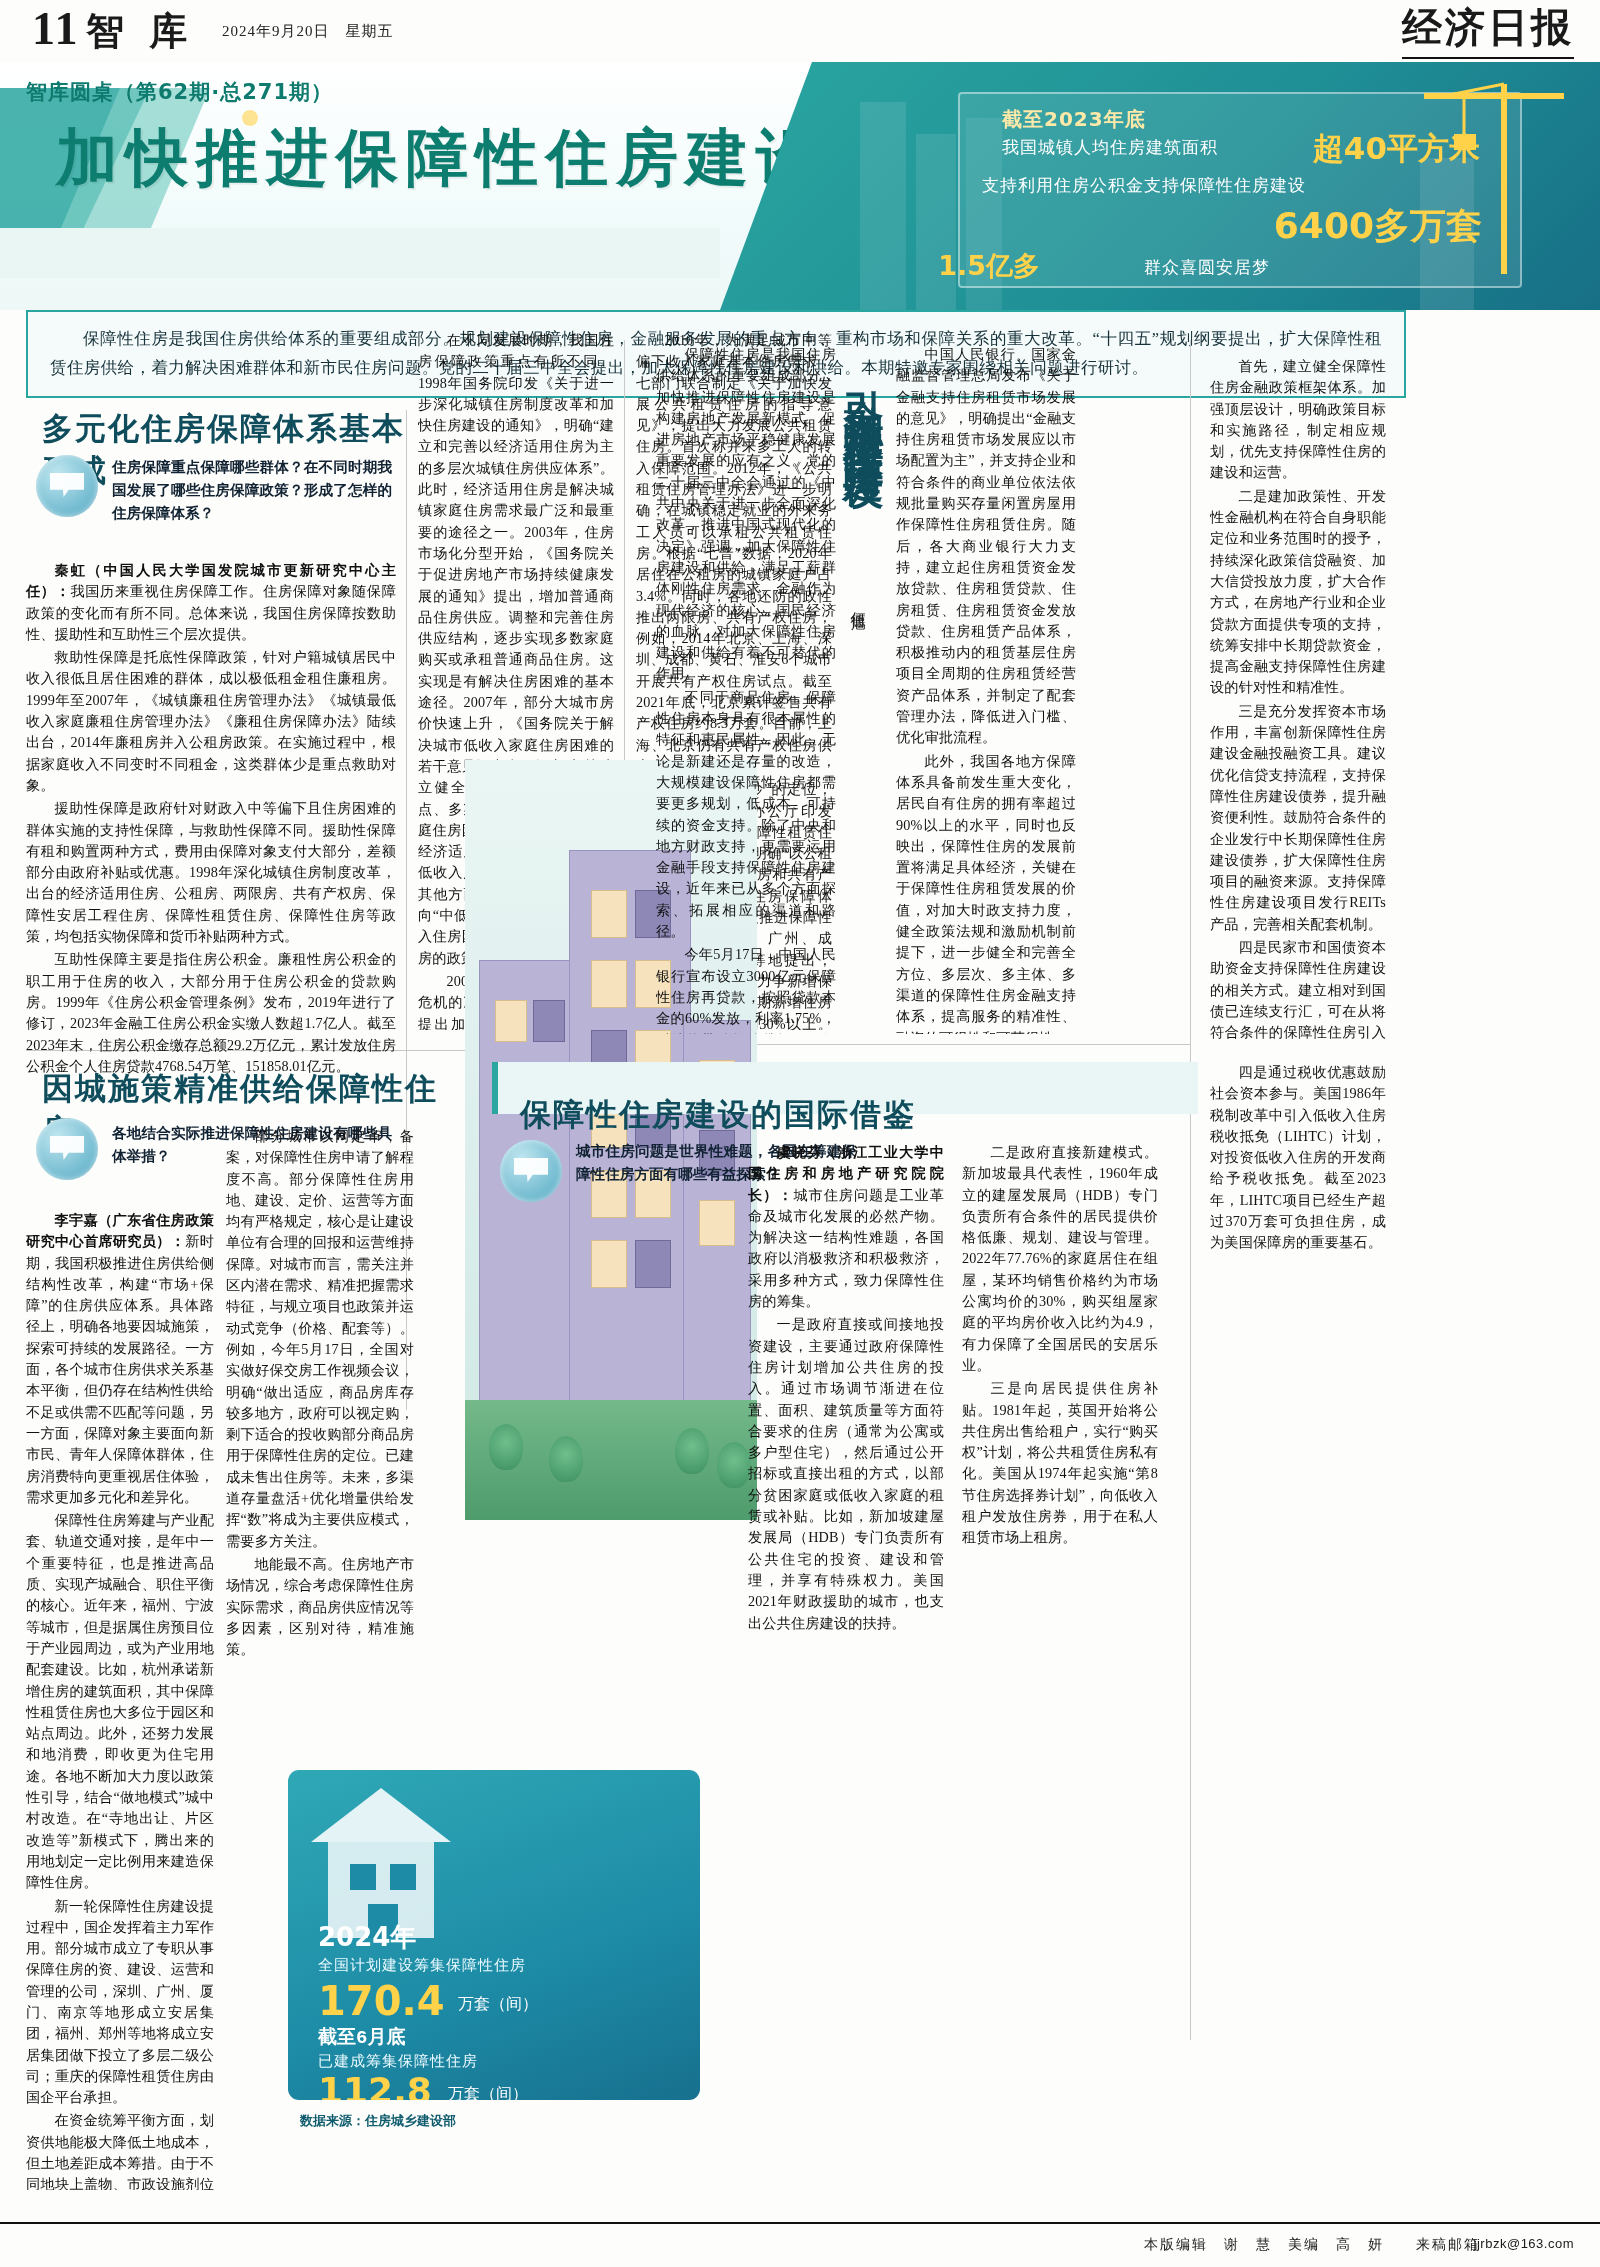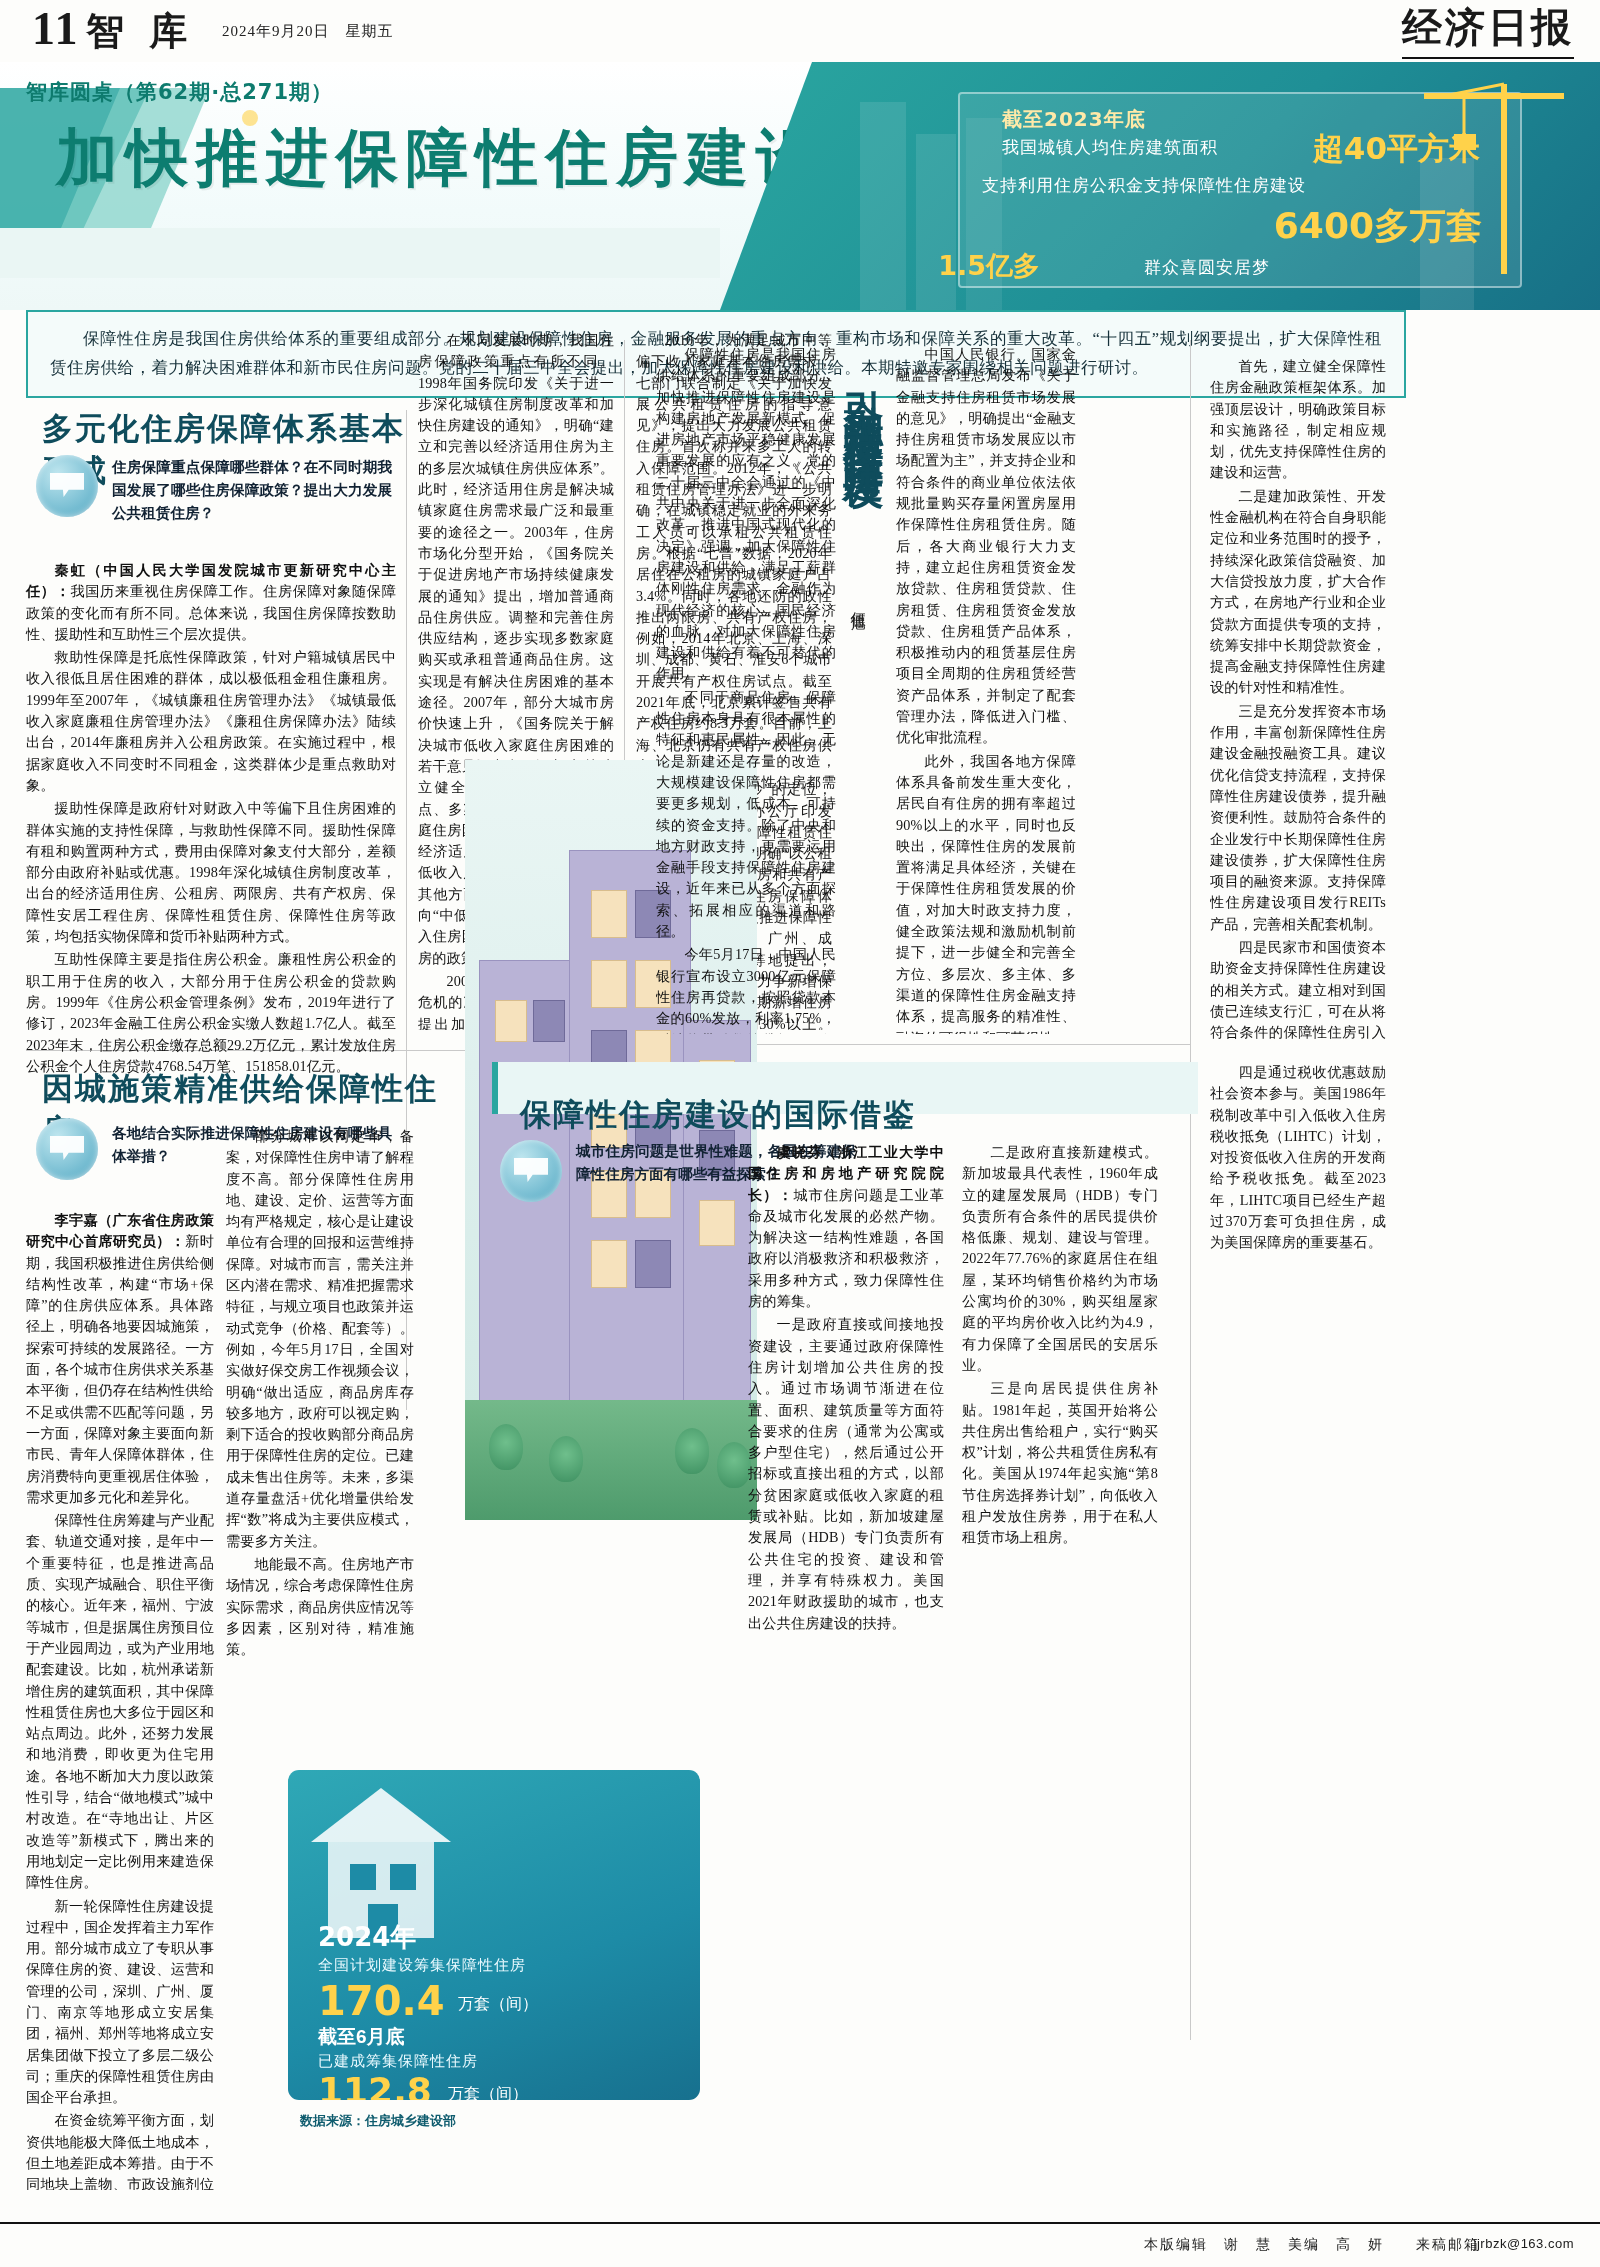--- a/index.html
+++ b/index.html
@@ -296,21 +296,21 @@
   }
   .statcard .sc-house {
     position: absolute; left: 18px; top: 10px;
     width: 150px; height: 190px;
     opacity: 0.95;
   }
   .sc-l1 { position: absolute; left: 30px; top: 150px; font-size: 26px; font-weight: bold; color: #ffffff; font-family:"DejaVu Sans",sans-serif;}
   .sc-l2 { position: absolute; left: 30px; top: 186px; font-size: 15px; color: #eafaff; font-family:"DejaVu Sans",sans-serif; letter-spacing:1px;}
   .sc-big1 { position: absolute; left: 30px; top: 208px; font-size: 40px; font-weight: bold; color: #ffd24a; font-family:"DejaVu Sans",sans-serif;}
   .sc-u1 { position: absolute; left: 170px; top: 224px; font-size: 16px; color: #ffffff; font-family:"DejaVu Sans",sans-serif;}
-  .sc-l3 { position: absolute; left: 30px; top: 254px; font-size: 19px; font-weight: bold; color: #ffffff; font-family:Liberation Sans, sans-serif;}
+  .sc-l3 { position: absolute; left: 30px; top: 254px; font-size: 19px; font-weight: bold; color: #ffffff; font-family:Liberation Mono, monospace;}
   .sc-l4 { position: absolute; left: 30px; top: 282px; font-size: 15px; color: #eafaff; font-family:"DejaVu Sans",sans-serif; letter-spacing:1px;}
   .sc-big2 { position: absolute; left: 30px; top: 300px; font-size: 36px; font-weight: bold; color: #ffd24a; font-family:"DejaVu Sans",sans-serif;}
   .sc-u2 { position: absolute; left: 160px; top: 314px; font-size: 16px; color: #ffffff; font-family:"DejaVu Sans",sans-serif;}
   .sc-src { position: absolute; left: 300px; top: 2112px; font-size: 13px; color: #0f5c6e; font-weight: bold; font-family:"DejaVu Sans",sans-serif;}
 
   
   .intl-title {
     position: absolute;
     left: 520px; top: 1094px;
     font-size: 31px;
@@ -401,21 +401,21 @@
   </div>
 
   <div class="rule-v" style="left:406px; top:410px; height:1000px;"></div>
   <div class="rule-v" style="left:624px; top:340px; height:700px;"></div>
   <div class="rule-v" style="left:1190px; top:340px; height:1700px;"></div>
   <div class="rule-h" style="left:26px; top:1050px; width:470px;"></div>
   <div class="rule-h" style="left:492px; top:1044px; width:698px;"></div>
 
   <div class="sec-title" style="left:42px; top:408px; width:380px;">多元化住房保障体系基本形成</div>
   <div class="q-icon" style="left:36px; top:455px;"></div>
-  <div class="qbox" style="left:112px; top:456px; width:280px;">住房保障重点保障哪些群体？在不同时期我国发展了哪些住房保障政策？提出大力发展公共租赁住房？</div>
+  <div class="qbox" style="left:112px; top:456px; width:280px;">住房保障重点保障哪些群体？在不同时期我国发展了哪些住房保障政策？形成了怎样的住房保障体系？</div>
 
   <div class="col" style="left:26px; top:560px; width:370px;">
     <p><span class="byline">秦虹（中国人民大学国发院城市更新研究中心主任）：</span><span>我国历来重视住房保障工作。住房保障对象随保障政策的变化而有所不同。总体来说，我国住房保障按数助性、援助性和互助性三个层次提供。</span></p>
     <p>救助性保障是托底性保障政策，针对户籍城镇居民中收入很低且居住困难的群体，成以极低租金租住廉租房。1999年至2007年，《城镇廉租住房管理办法》《城镇最低收入家庭廉租住房管理办法》《廉租住房保障办法》陆续出台，2014年廉租房并入公租房政策。在实施过程中，根据家庭收入不同变时不同租金，这类群体少是重点救助对象。</p>
     <p>援助性保障是政府针对财政入中等偏下且住房困难的群体实施的支持性保障，与救助性保障不同。援助性保障有租和购置两种方式，费用由保障对象支付大部分，差额部分由政府补贴或优惠。1998年深化城镇住房制度改革，出台的经济适用住房、公租房、两限房、共有产权房、保障性安居工程住房、保障性租赁住房、保障性住房等政策，均包括实物保障和货币补贴两种方式。</p>
     <p>互助性保障主要是指住房公积金。廉租性房公积金的职工用于住房的收入，大部分用于住房公积金的贷款购房。1999年《住房公积金管理条例》发布，2019年进行了修订，2023年金融工住房公积金实缴人数超1.7亿人。截至2023年末，住房公积金缴存总额29.2万亿元，累计发放住房公积金个人住房贷款4768.54万笔、151858.01亿元。</p>
   </div>
 
   <div class="col" style="left:418px; top:330px; width:196px; height:700px; overflow:hidden;">
     <p>在不同发展时期，我国住房保障政策重点有所不同。1998年国务院印发《关于进一步深化城镇住房制度改革和加快住房建设的通知》，明确“建立和完善以经济适用住房为主的多层次城镇住房供应体系”。此时，经济适用住房是解决城镇家庭住房需求最广泛和最重要的途径之一。2003年，住房市场化分型开始，《国务院关于促进房地产市场持续健康发展的通知》提出，增加普通商品住房供应。调整和完善住房供应结构，逐步实现多数家庭购买或承租普通商品住房。这实现是有解决住房困难的基本途径。2007年，部分大城市房价快速上升，《国务院关于解决城市低收入家庭住房困难的若干意见》出台，提出“加快建立健全以廉租住房制度为重点、多渠道解决城市低收入家庭住房困难的政策体系”。明确经济适用住房供应对象为城市低收入人住房困难家庭，并对其他方面做了详细规定。从面向“中低收入家庭”到面向“低收入住房困难家庭”，经济适用住房的政策定位，进一步明确。</p>

